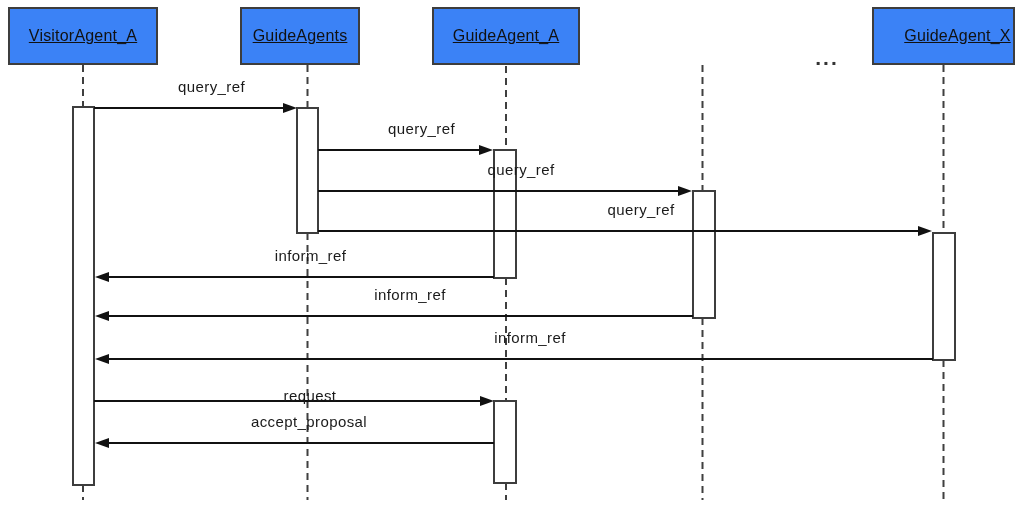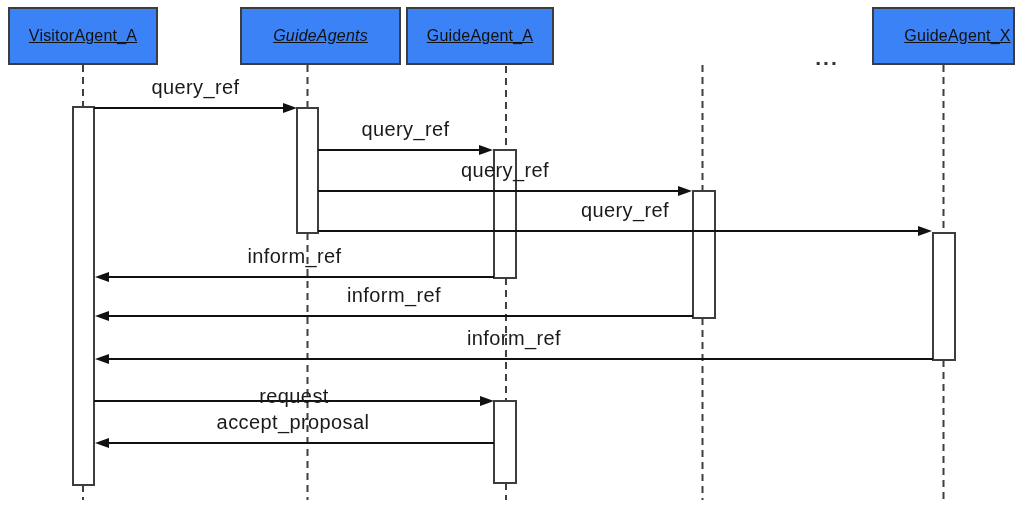--- a/index.html
+++ b/index.html
@@ -29,26 +29,27 @@
   .head-label {
     font-size: 16px;
     color: #111111;
     text-decoration: underline;
     white-space: nowrap;
     letter-spacing: 0.2px;
   }
   .msg-label {
     position: absolute;
     transform: translateX(-50%);
-    font-size: 20px;
+    font-size: 15px;
     line-height: 16px;
     color: #1a1a1a;
     letter-spacing: 0.4px;
     white-space: nowrap;
     z-index: 3;
+    margin-left: 16px;
   }
   .ellipsis {
     position: absolute;
     font-size: 21px;
     font-weight: bold;
     line-height: 20px;
     color: #333333;
     letter-spacing: 2px;
     transform: translateX(-50%);
     z-index: 2;
@@ -100,23 +101,23 @@
     <div class="msg-label" style="left: 505px; top: 162px;">query_ref</div>
     <div class="msg-label" style="left: 625px; top: 202px;">query_ref</div>
     <div class="msg-label" style="left: 294.5px; top: 248px;">inform_ref</div>
     <div class="msg-label" style="left: 394px; top: 287px;">inform_ref</div>
     <div class="msg-label" style="left: 514px; top: 330px;">inform_ref</div>
     <div class="msg-label" style="left: 294px; top: 388px;">request</div>
     <div class="msg-label" style="left: 293px; top: 414px;">accept_proposal</div>
     <div class="head-box" style="left: 8px; top: 7px; width: 150px; height: 58px;">
       <span class="head-label">VisitorAgent_A</span>
     </div>
-    <div class="head-box" style="left: 240px; top: 7px; width: 161px; height: 58px; font-style: italic;">
+    <div class="head-box" style="left: 240px; top: 7px; width: 120px; height: 58px;">
       <span class="head-label">GuideAgents</span>
     </div>
-    <div class="head-box" style="left: 406px; top: 7px; width: 148px; height: 58px;">
+    <div class="head-box" style="left: 432px; top: 7px; width: 148px; height: 58px;">
       <span class="head-label">GuideAgent_A</span>
     </div>
     <div class="head-box" style="left: 872px; top: 7px; width: 143px; height: 58px; padding-left: 28px;">
       <span class="head-label">GuideAgent_X</span>
     </div>
     <div class="ellipsis" style="left: 827px; top: 48px;">...</div>
   </div>
 
 </body></html>

